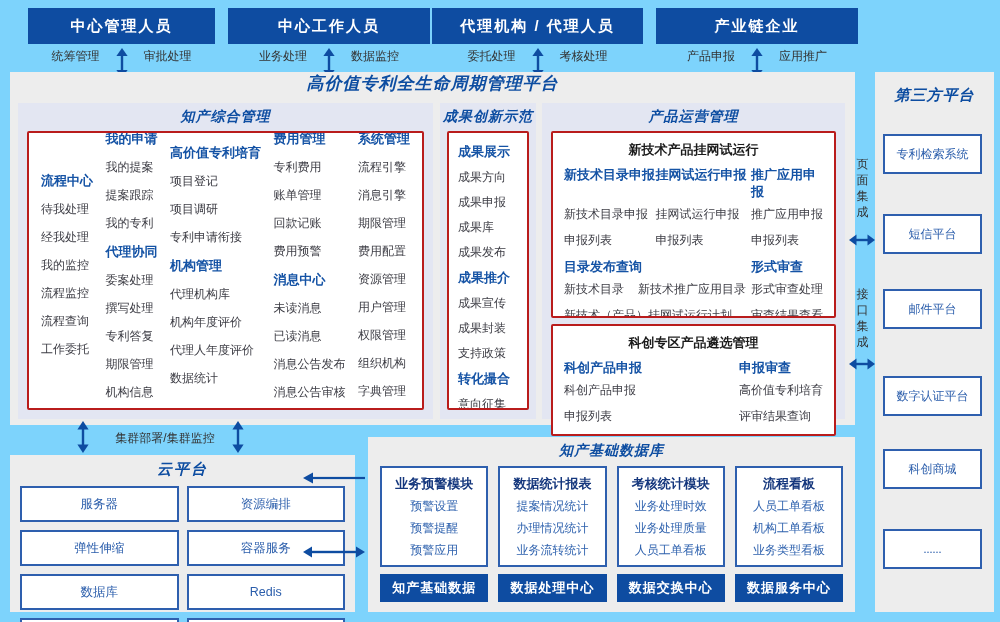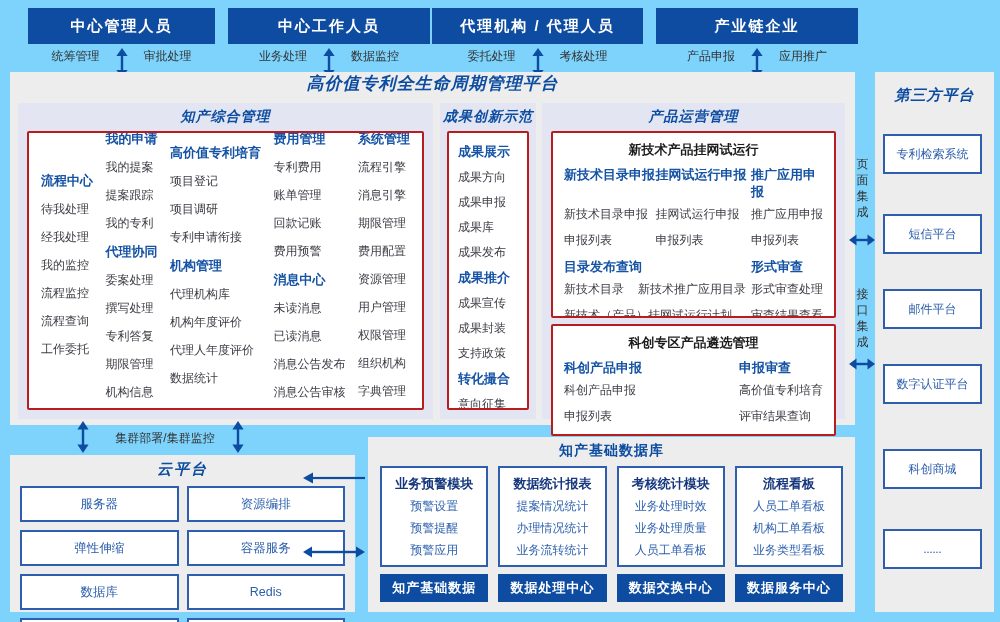--- a/index.html
+++ b/index.html
@@ -72,21 +72,21 @@
   .cbox{height:32px;background:#fff;border:2px solid #2e5fae;display:flex;align-items:center;
         justify-content:center;font-size:12.5px;color:#2a5dab;white-space:nowrap;}
 
   #cluster-label{position:absolute;left:40px;top:430px;width:250px;text-align:center;
                  font-size:12px;color:#333;}
   .vflow{position:absolute;width:12px;height:32px;}
   .vflow svg{display:block;}
 
   
   #db{position:absolute;left:368px;top:437px;width:487px;height:175px;background:#ededed;}
-  .db-title{padding-top:5px;text-align:center;font-weight:bold;
+  .db-title{padding-top:5px;text-align:center;font-weight:bold;font-style:italic;
             font-size:14px;color:#0d4da1;letter-spacing:1px;}
   .db-cols{display:flex;gap:10px;padding:6px 12px 0;}
   .db-col{flex:1;display:flex;flex-direction:column;min-width:0;}
   .db-box{background:#fff;border:2px solid #2e5fae;height:97px;box-sizing:content-box;
           text-align:center;overflow:hidden;}
   .db-h{font-size:13px;font-weight:bold;color:#15377d;margin:7px 0 5px;white-space:nowrap;}
   .db-it{font-size:12px;color:#2f62ae;margin-bottom:5px;white-space:nowrap;}
   .db-bar{margin-top:7px;height:28px;background:#0e4ca1;color:#fff;font-weight:bold;font-size:13px;
           display:flex;align-items:center;justify-content:center;letter-spacing:1px;}
 </style>
@@ -287,21 +287,21 @@
         </div>
       </div>
     </div>
   </div>
 
   <div id="third">
     <div class="third-title">第三方平台</div>
     <div class="tbox" style="top:142px">短信平台</div>
     <div class="tbox" style="top:62px">专利检索系统</div>
     <div class="tbox" style="top:217px">邮件平台</div>
-    <div class="tbox" style="top:292px">数字认证平台</div>
+    <div class="tbox" style="top:304px">数字认证平台</div>
     <div class="tbox" style="top:377px">科创商城</div>
     <div class="tbox" style="top:457px">......</div>
   </div>
 
   <div class="vlabel" style="left:855px;top:156px">页面集成</div>
   <div class="harrow" style="left:849px;top:234px">
     <svg width="26" height="12" viewBox="0 0 26 12" fill="#0e4ca1">
         <polygon points="0,6 7.5,11.4 7.5,0.6"></polygon>
         <rect x="6.5" y="4.8" width="13" height="2.4"></rect>
         <polygon points="26,6 18.5,11.4 18.5,0.6"></polygon>

